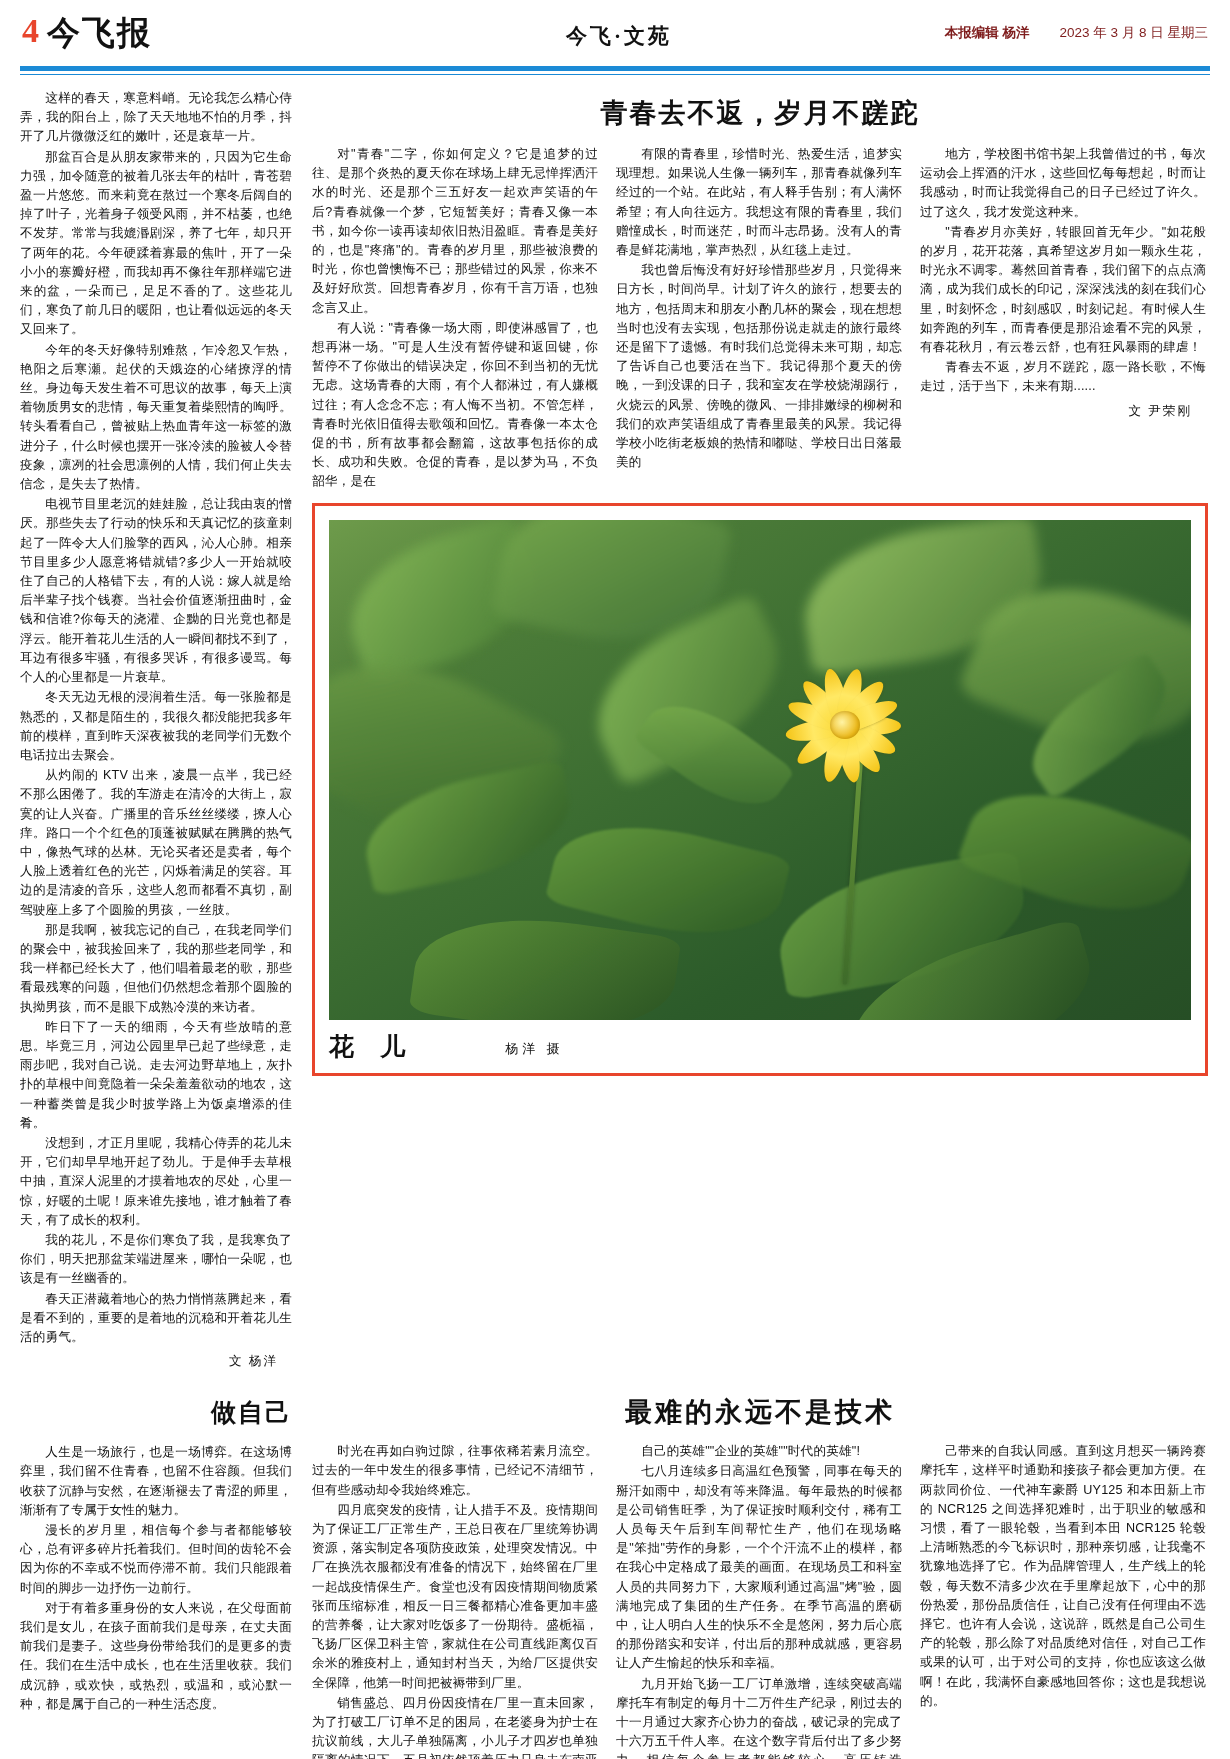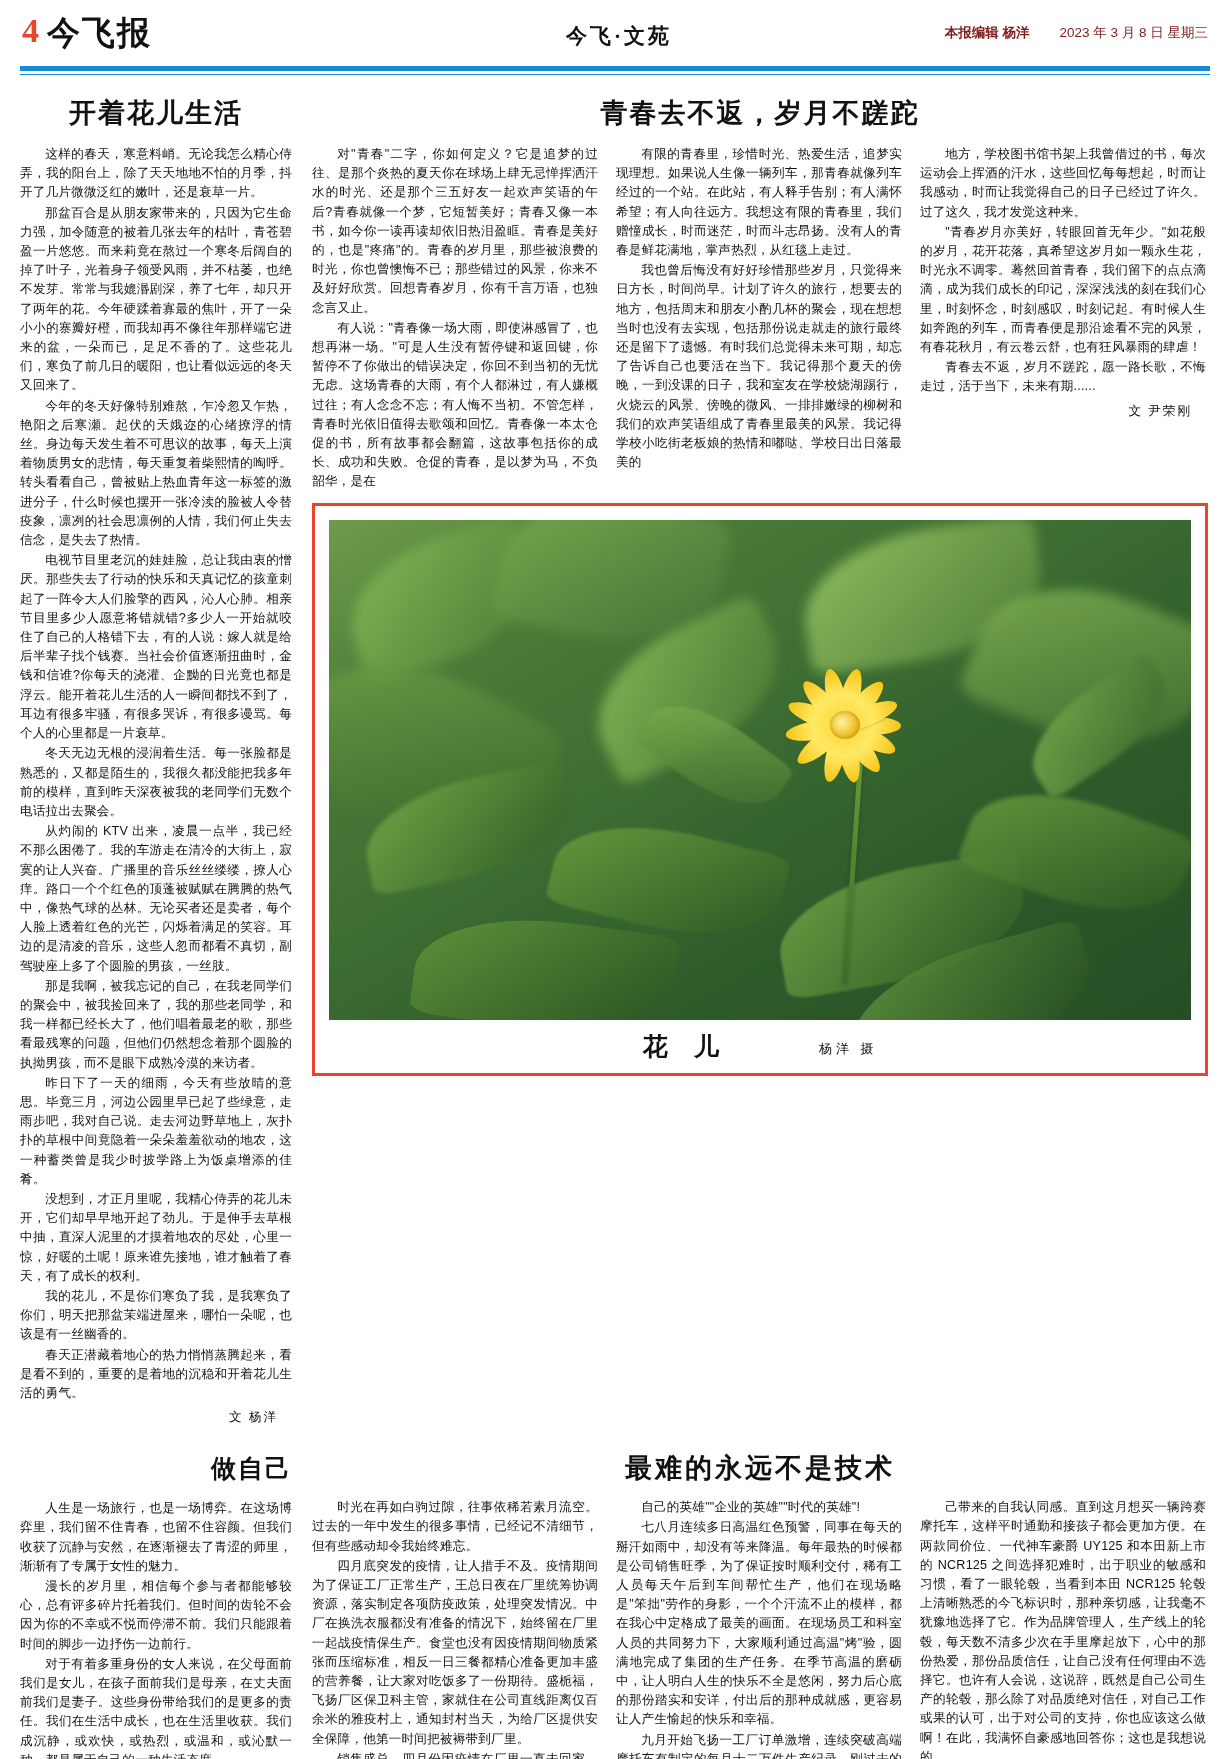--- a/index.html
+++ b/index.html
@@ -178,21 +178,21 @@
     top: 50%;
     width: 30px; height: 28px;
     margin-left: -15px; margin-top: -14px;
     border-radius: 50%;
     background: radial-gradient(circle at 40% 40%, #fff4a8, #e9b820 65%, #c99a12);
     box-shadow: inset 0 0 4px rgba(120,90,0,0.4);
   }
   .photo-caption {
     display: flex;
     align-items: flex-end;
-    justify-content: center;
+    justify-content: flex-start;
     gap: 90px;
     padding: 10px 0 2px 0;
   }
   .photo-caption .title {
     font-size: 25px;
     font-weight: bold;
     letter-spacing: 10px;
   }
   .photo-caption .credit {
     font-size: 13px;
@@ -225,21 +225,20 @@
   </div>
 </div>
 <div class="rule-blue"></div>
 <div class="rule-thin"></div>
 
 <div class="page">
 
   <div class="upper">
 
     <div class="left">
-      <h1 class="head">开着花儿生活</h1>
       <p class="body">这样的春天，寒意料峭。无论我怎么精心侍弄，我的阳台上，除了天天地地不怕的月季，抖开了几片微微泛红的嫩叶，还是衰草一片。</p>
       <p class="body">那盆百合是从朋友家带来的，只因为它生命力强，加令随意的被着几张去年的枯叶，青苍碧盈一片悠悠。而来莉竟在熬过一个寒冬后阔自的掉了叶子，光着身子领受风雨，并不枯萎，也绝不发芽。常常与我媲湣剧深，养了七年，却只开了两年的花。今年硬蹂着寡最的焦叶，开了一朵小小的寨瓣好橙，而我却再不像往年那样端它进来的盆，一朵而已，足足不香的了。这些花儿们，寒负了前几日的暖阳，也让看似远远的冬天又回来了。</p>
       <p class="body">今年的冬天好像特别难熬，乍冷忽又乍热，艳阳之后寒瀬。起伏的天娥迩的心绪撩浮的情丝。身边每天发生着不可思议的故事，每天上演着物质男女的悲情，每天重复着柴熙情的啕呼。转头看看自己，曾被贴上热血青年这一标签的激进分子，什么时候也摆开一张冷渎的脸被人令替疫象，凛冽的社会思凛例的人情，我们何止失去信念，是失去了热情。</p>
       <p class="body">电视节目里老沉的娃娃脸，总让我由衷的憎厌。那些失去了行动的快乐和天真记忆的孩童刺起了一阵令大人们脸擎的西风，沁人心肺。相亲节目里多少人愿意将错就错?多少人一开始就咬住了自己的人格错下去，有的人说：嫁人就是给后半辈子找个钱赛。当社会价值逐渐扭曲时，金钱和信谁?你每天的浇灌、企黝的日光竟也都是浮云。能开着花儿生活的人一瞬间都找不到了，耳边有很多牢骚，有很多哭诉，有很多谩骂。每个人的心里都是一片衰草。</p>
       <p class="body">冬天无边无根的浸润着生活。每一张脸都是熟悉的，又都是陌生的，我很久都没能把我多年前的模样，直到昨天深夜被我的老同学们无数个电话拉出去聚会。</p>
       <p class="body">从灼闹的 KTV 出来，凌晨一点半，我已经不那么困倦了。我的车游走在清冷的大街上，寂寞的让人兴奋。广播里的音乐丝丝缕缕，撩人心痒。路口一个个红色的顶蓬被赋赋在腾腾的热气中，像热气球的丛林。无论买者还是卖者，每个人脸上透着红色的光芒，闪烁着满足的笑容。耳边的是清凌的音乐，这些人忽而都看不真切，副驾驶座上多了个圆脸的男孩，一丝肢。</p>
       <p class="body">那是我啊，被我忘记的自己，在我老同学们的聚会中，被我捡回来了，我的那些老同学，和我一样都已经长大了，他们唱着最老的歌，那些看最残寒的问题，但他们仍然想念着那个圆脸的执拗男孩，而不是眼下成熟冷漠的来访者。</p>
       <p class="body">昨日下了一天的细雨，今天有些放晴的意思。毕竟三月，河边公园里早已起了些绿意，走雨步吧，我对自己说。走去河边野草地上，灰扑扑的草根中间竟隐着一朵朵羞羞欲动的地农，这一种蓄类曾是我少时披学路上为饭桌增添的佳肴。</p>
       <p class="body">没想到，才正月里呢，我精心侍弄的花儿未开，它们却早早地开起了劲儿。于是伸手去草根中抽，直深人泥里的才摸着地农的尽处，心里一惊，好暖的土呢！原来谁先接地，谁才触着了春天，有了成长的权利。</p>
       <p class="body">我的花儿，不是你们寒负了我，是我寒负了你们，明天把那盆茉端进屋来，哪怕一朵呢，也该是有一丝幽香的。</p>

